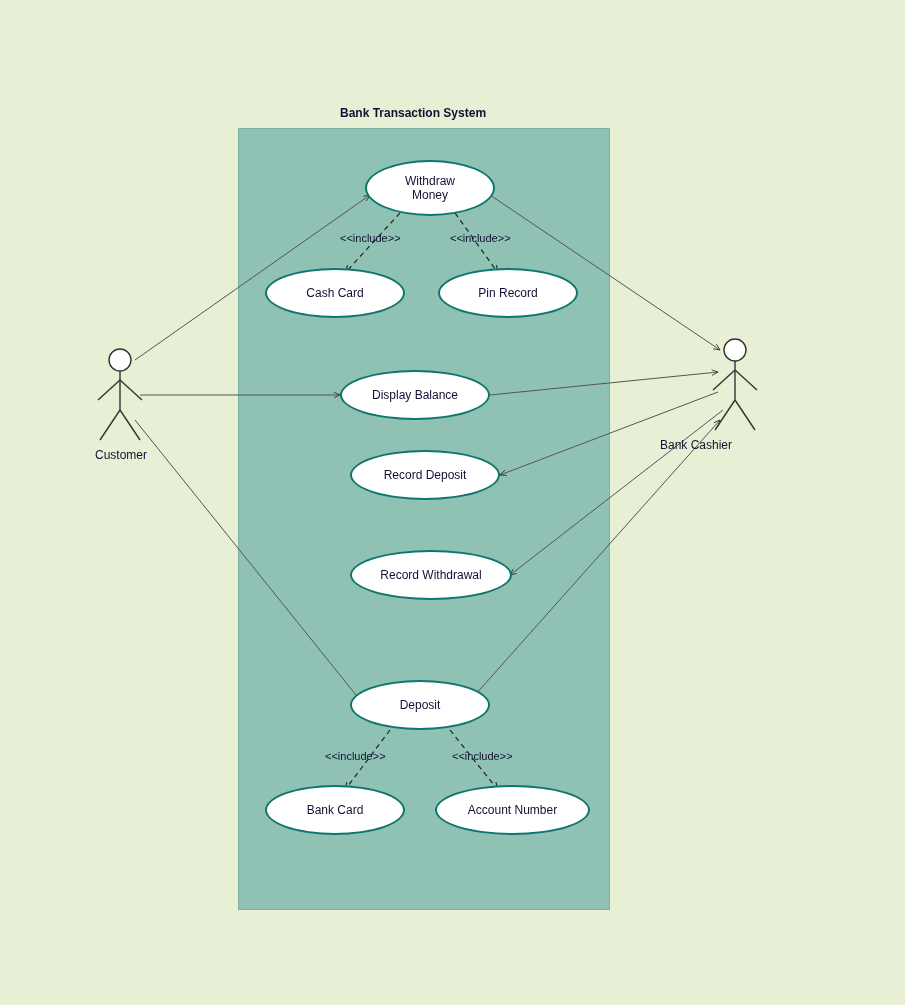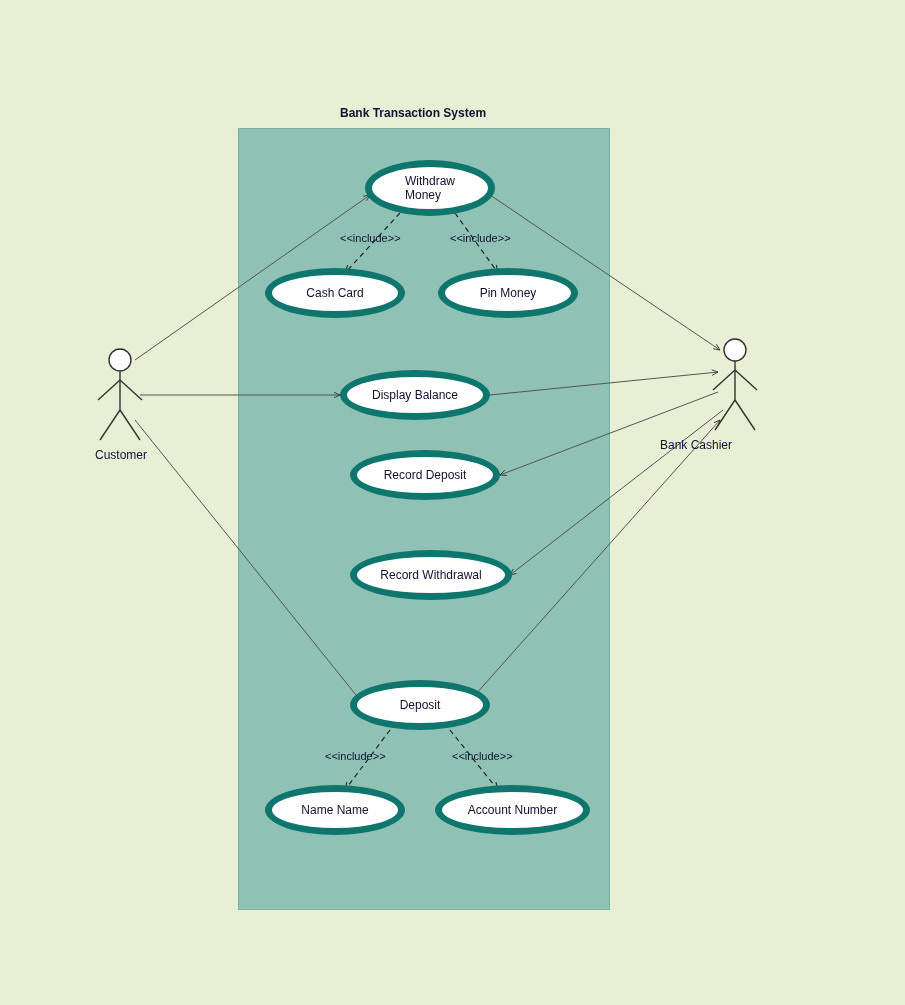--- a/index.html
+++ b/index.html
@@ -24,26 +24,26 @@
   .title {
     position: absolute;
     font-weight: 600;
     font-size: 12px;
     color: #111133;
     white-space: nowrap;
   }
   .usecase {
     position: absolute;
     background: #ffffff;
-    border: 7px solid #0f766e;
+    border: 2px solid #0f766e;
     border-radius: 50%;
     display: flex;
     align-items: center;
     justify-content: center;
-    text-align: left;
+    text-align: center;
     font-size: 12px;
     color: #111133;
     padding: 4px;
     box-sizing: border-box;
   }
   .actor-label {
     position: absolute;
     font-size: 12px;
     color: #111133;
     text-align: center;
@@ -127,31 +127,31 @@
 
       <line x1="450" y1="730" x2="498" y2="790" marker-end="url(#arrow-dash)"></line>
     </g>
   </svg>
 
   <div class="usecase" style="left:365px; top:160px; width:130px; height:56px; white-space:pre-line;">Withdraw
 Money</div>
 
   <div class="usecase" style="left:265px; top:268px; width:140px; height:50px;">Cash Card</div>
 
-  <div class="usecase" style="left:438px; top:268px; width:140px; height:50px;">Pin Money</div>
+  <div class="usecase" style="left:438px; top:268px; width:140px; height:50px;">Pin Record</div>
 
   <div class="usecase" style="left:340px; top:370px; width:150px; height:50px;">Display Balance</div>
 
   <div class="usecase" style="left:350px; top:450px; width:150px; height:50px;">Record Deposit</div>
 
   <div class="usecase" style="left:350px; top:680px; width:140px; height:50px;">Deposit</div>
 
   <div class="usecase" style="left:350px; top:550px; width:162px; height:50px;">Record Withdrawal</div>
 
-  <div class="usecase" style="left:265px; top:785px; width:140px; height:50px;">Name Name</div>
+  <div class="usecase" style="left:265px; top:785px; width:140px; height:50px;">Bank Card</div>
 
   <div class="usecase" style="left:435px; top:785px; width:155px; height:50px;">Account Number</div>
 
   <div class="include-label" style="left:340px; top:232px;">&lt;&lt;include&gt;&gt;</div>
   <div class="include-label" style="left:450px; top:232px;">&lt;&lt;include&gt;&gt;</div>
   <div class="include-label" style="left:325px; top:750px;">&lt;&lt;include&gt;&gt;</div>
   <div class="include-label" style="left:452px; top:750px;">&lt;&lt;include&gt;&gt;</div>
 
   <div class="actor-label" style="left:95px; top:448px;text-align:right;">Customer</div>
   <div class="actor-label" style="left:660px; top:438px;">Bank Cashier</div>

